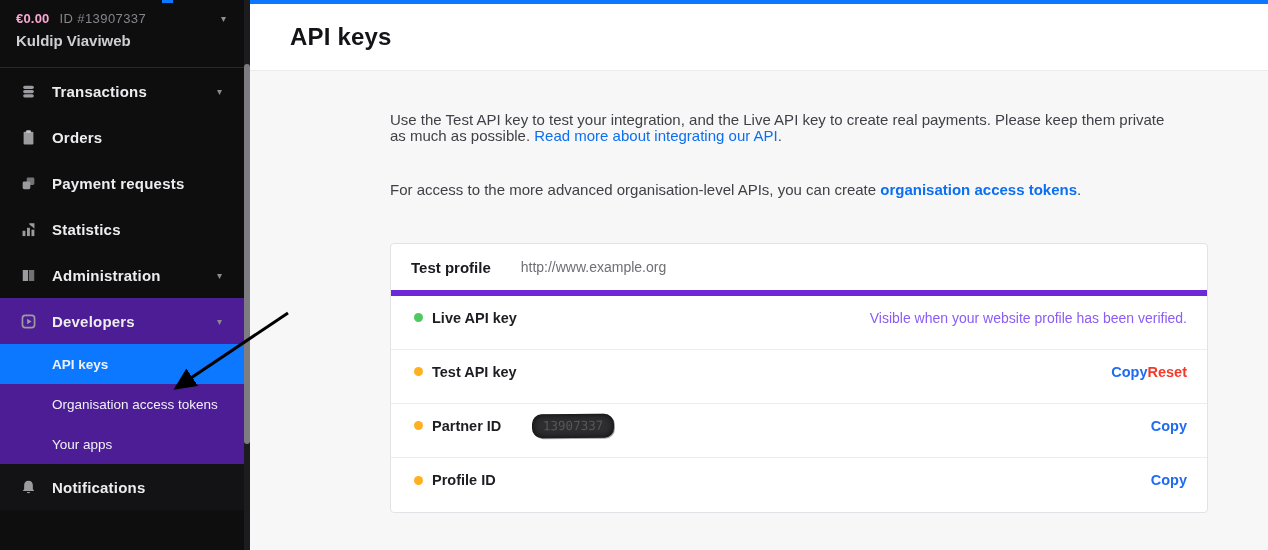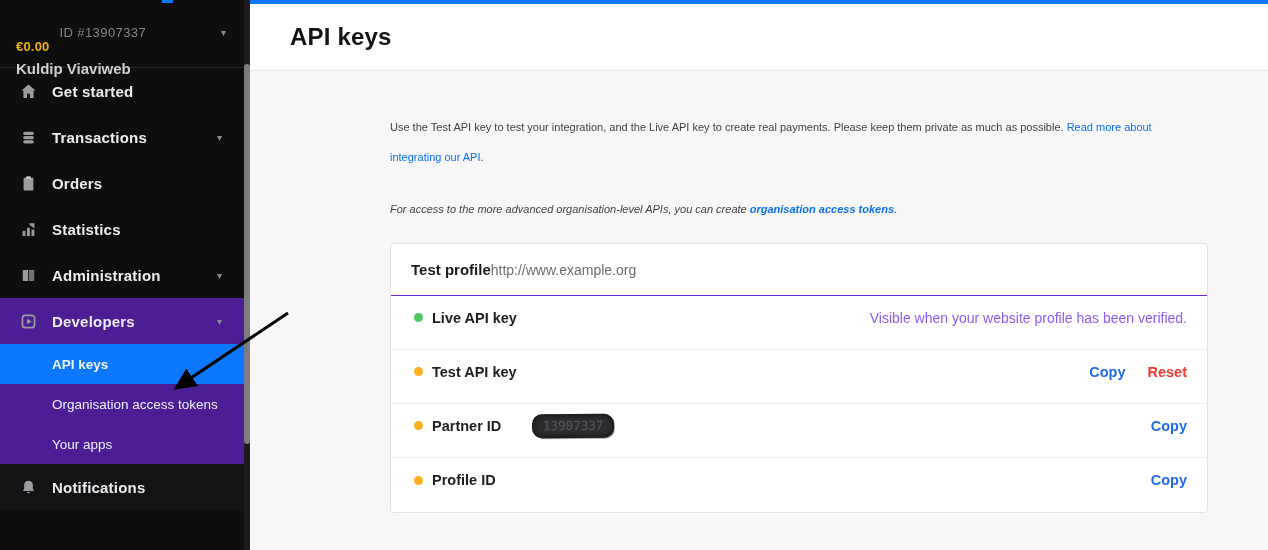--- a/index.html
+++ b/index.html
@@ -8,21 +8,21 @@
     width:1268px; height:550px; overflow:hidden;
     font-family:"Liberation Sans", sans-serif;
     background:#f7f7f8;
   }
   .app { position:relative; width:1268px; height:550px; background:#f7f7f8; }
 
   
   .sidebar { position:absolute; left:0; top:0; width:250px; height:550px; background:#0e0e0f; }
   .account { height:68px; border-bottom:1px solid #29292c; padding:11px 14px 0 16px; }
   .acc-line1 { display:flex; align-items:center; font-size:13px; }
-  .balance { color:#eab308; font-weight:bold; letter-spacing:.2px;margin-top:28px; }
+  .balance { color:#f9a8d4; font-weight:bold; letter-spacing:.2px; }
   .acc-id { color:#85858a; margin-left:10px; letter-spacing:.4px; }
   .acc-caret { margin-left:auto; color:#8f8f94; font-size:10px; margin-right:10px; cursor:pointer; }
   .acc-name { margin-top:6px; font-size:15px; font-weight:bold; color:#cfcfd3; }
 
   .nav { position:absolute; top:68px; left:0; width:244px; }
   .nav-item { height:46px; display:flex; align-items:center; padding:0 22px 0 20px; cursor:pointer; }
   .nav-item .icon { width:17px; height:17px; margin-right:15px; flex:none; display:flex; align-items:center; }
   .nav-label { font-size:15px; font-weight:bold; color:#ededf0; letter-spacing:.2px; }
   .nav-caret { margin-left:auto; color:#8a8a8e; font-size:10px; }
   .dev-group { background:#4c1d95; }
@@ -32,43 +32,43 @@
 
   .scrollbar-track { position:absolute; right:0; top:0; width:6px; height:550px; background:#1c1c1e; }
   .scrollbar-thumb { position:absolute; right:0; top:64px; width:6px; height:380px; background:#7d7d81; border-radius:3px; cursor:pointer; }
 
   
   .main { position:absolute; left:250px; top:0; width:1018px; height:550px; background:#f7f7f8; }
   .topbar { height:4px; background:#0b78ff; }
   .page-header { height:67px; background:#ffffff; border-bottom:1px solid #ebebee; display:flex; align-items:center; padding-left:40px; }
   .page-title { font-size:24px; font-weight:bold; color:#141418; letter-spacing:.2px; }
 
-  .intro { position:absolute; left:140px; top:112px; width:792px; font-size:11px; line-height:30px; color:#3f3f45; }
+  .intro { position:absolute; left:140px; top:112px; width:792px; font-size:15px; line-height:16px; color:#3f3f45; }
   .intro p { margin:0; }
-  .intro p + p { margin-top:22px;font-style:italic; }
+  .intro p + p { margin-top:38px; }
   .link { color:#0c6ff2; cursor:pointer; text-decoration:none; }
   .link-bold { font-weight:bold; }
 
   .card { position:absolute; left:140px; top:243px; width:818px; background:#ffffff; border:1px solid #e3e3e7; border-radius:4px; }
-  .card-header { height:52px; display:flex; align-items:center; padding:0 20px; border-bottom:1px solid #6d28d9; }
+  .card-header { height:52px; display:flex; align-items:center; padding:0 20px; border-bottom:6px solid #6d28d9; }
   .profile-name { font-size:15px; font-weight:bold; color:#1a1a1f; }
-  .profile-url { font-size:14px; color:#6e6e74; }
+  .profile-url { font-size:14px; color:#6e6e74; margin-left:30px; }
 
   .key-row { height:54px; display:flex; align-items:center; padding:0 20px 10px 23px; border-bottom:1px solid #ededf0; }
   .key-row:last-child { border-bottom:none; }
   .dot { width:9px; height:9px; border-radius:50%; margin-right:9px; flex:none; }
   .dot-green { background:#50c860; }
   .dot-yellow { background:#ffb020; }
   .key-label { font-size:14.5px; font-weight:bold; color:#1d1d22; width:90px; flex:none; }
   .value-wrap { display:flex; align-items:center; margin-left:10px; }
   .redacted { background:#2e2e31; border-radius:10px; padding:4px 11px 5px; font-family:"DejaVu Sans Mono", monospace;
               font-size:12.5px; color:#56565c; white-space:nowrap; transform:rotate(-0.4deg);
               box-shadow: inset 0 0 7px rgba(0,0,0,.85), 1px 1px 0 rgba(0,0,0,.35); }
   .note { flex:1; text-align:right; font-size:14px; color:#8b5cf6; }
-  .actions { margin-left:auto; display:flex; gap:22px; }
+  .actions { margin-left:auto; display:flex; }
   .action { font-size:14.5px; font-weight:bold; cursor:pointer; }
   .action-copy { color:#1f6bf2; }
   .action-reset { color:#f2392c; }
 
   
   .arrow-overlay { position:absolute; left:0; top:0; width:1268px; height:550px; pointer-events:none; z-index:60; }
   .artifact-notch { position:absolute; left:162px; top:0; width:11px; height:3px; background:#0b78ff; z-index:5; }
 
   .icon svg { display:block; }
 </style>
@@ -85,28 +85,20 @@
       <div class="acc-line1">
         <span class="balance">€0.00</span>
         <span class="acc-id">ID #13907337</span>
         <span class="acc-caret">▾</span>
       </div>
       <div class="acc-name">Kuldip Viaviweb</div>
     </div>
 
     <div class="nav">
 
-      <div class="nav-item">
-        <span class="icon">
-          <svg width="17" height="17" viewBox="0 0 16 16">
-              <path fill="#9c9ca0" d="M8 1.4 L14.6 7.1 H12.8 V14 H9.4 V10.2 H6.6 V14 H3.2 V7.1 H1.4 Z"></path>
-            </svg>
-        </span>
-        <span class="nav-label">Get started</span>
-      </div>
 
       <div class="nav-item">
         <span class="icon">
           <svg width="17" height="17" viewBox="0 0 16 16">
               <g fill="#9c9ca0">
                 <rect x="3" y="2.6" width="10" height="3" rx="1.5"></rect>
                 <rect x="3" y="6.6" width="10" height="3" rx="1.5"></rect>
                 <rect x="3" y="10.6" width="10" height="3" rx="1.5"></rect>
               </g>
             </svg>
@@ -120,20 +112,31 @@
           <svg width="17" height="17" viewBox="0 0 16 16">
               <g fill="#9c9ca0">
                 <rect x="3.4" y="2.6" width="9.2" height="12" rx="1"></rect>
                 <rect x="5.8" y="1.2" width="4.4" height="2.6" rx="0.6" fill="#c4c4c8"></rect>
               </g>
             </svg>
         </span>
         <span class="nav-label">Orders</span>
       </div>
 
+      <div class="nav-item">
+        <span class="icon">
+          <svg width="17" height="17" viewBox="0 0 16 16">
+              <g fill="#9c9ca0">
+                <rect x="6.3" y="2.3" width="7.2" height="7.2" rx="1.4" opacity=".72"></rect>
+                <rect x="2.5" y="6.1" width="7.2" height="7.2" rx="1.4"></rect>
+              </g>
+            </svg>
+        </span>
+        <span class="nav-label">Payment requests</span>
+      </div>
 
       <div class="nav-item">
         <span class="icon">
           <svg width="17" height="17" viewBox="0 0 16 16">
               <g fill="#9c9ca0">
                 <rect x="2.4" y="9.2" width="2.7" height="5"></rect>
                 <rect x="6.6" y="6.4" width="2.7" height="7.8"></rect>
                 <rect x="10.8" y="8.2" width="2.7" height="6"></rect>
                 <path d="M8.6 2.2 L13.6 2.2 L13.6 7.2 L12.2 5.8 L9.0 3.6 Z"></path>
               </g>

